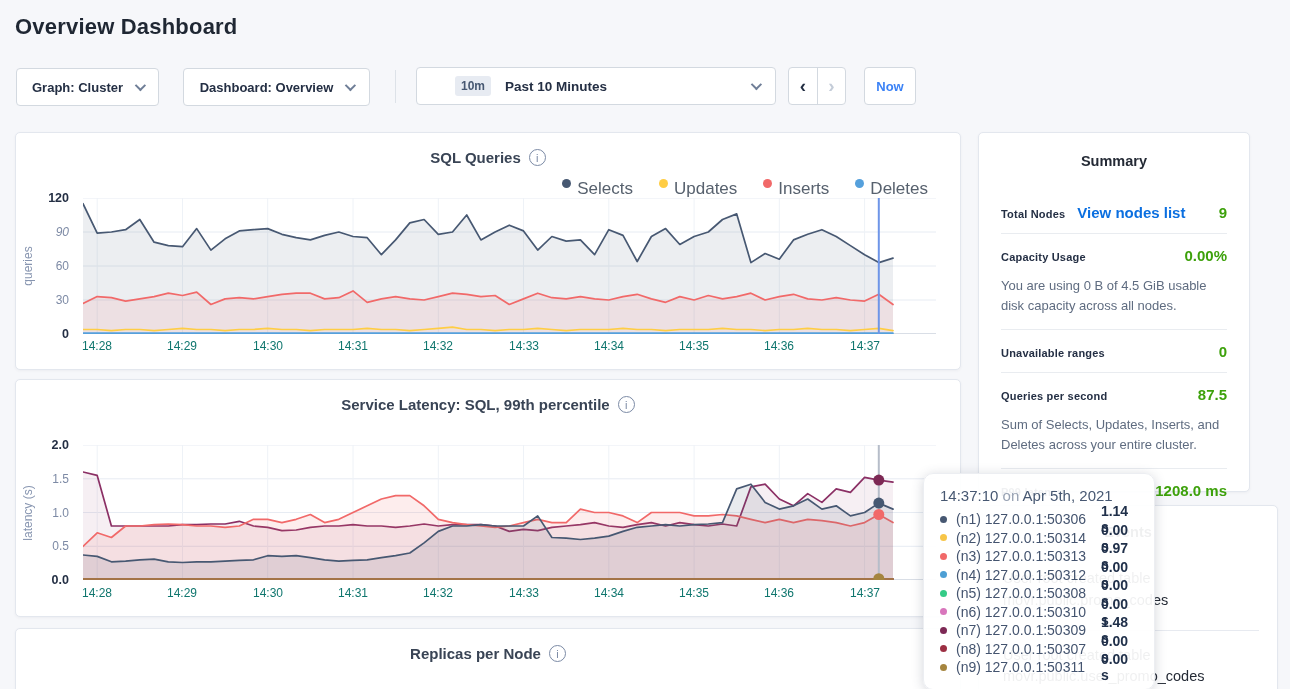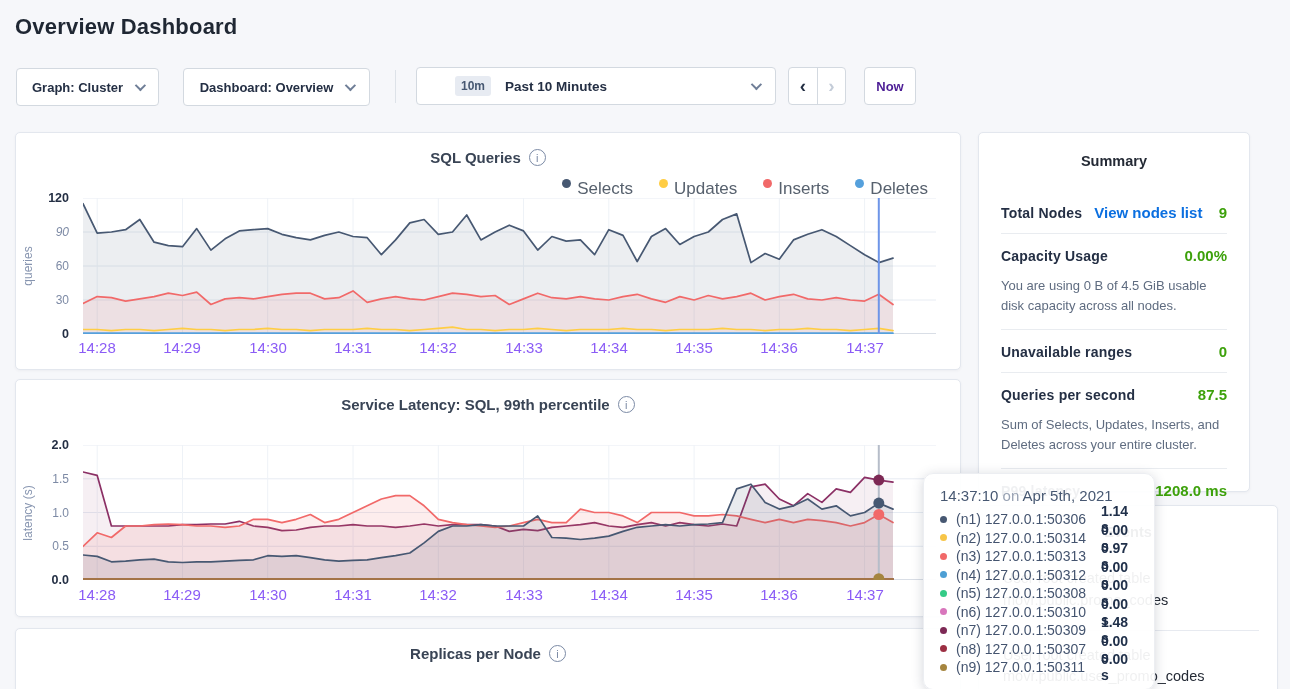--- a/index.html
+++ b/index.html
@@ -20,21 +20,21 @@
   .chev { width:8px; height:8px; border-right:2px solid #6f7e97; border-bottom:2px solid #6f7e97; transform:rotate(45deg) translateY(-2px); margin-left:2px; }
   .vdivider { position:absolute; width:1px; background:#dde2e8; }
   .time-badge { background:#e7ebf2; border-radius:3px; font-size:12px; font-weight:700; color:#475872; padding:3px 6px; margin:0 14px 0 13px; }
   .time-label { font-size:13.5px; font-weight:700; color:#242f44; }
   .time-chev { margin-left:auto; margin-right:16px; }
   .nav-group { position:absolute; height:38px; background:#fff; border:1px solid #d3d9e0; border-radius:4px; display:flex; }
   .nav-cell { width:28px; display:flex; align-items:center; justify-content:center; font-size:19px; font-weight:700; cursor:pointer; }
   .nav-cell + .nav-cell { border-left:1px solid #d3d9e0; }
   .nav-prev { color:#242f44; }
   .nav-next { color:#c4ccd8; cursor:default; }
-  .btn-now { justify-content:center; color:#4c1d95; cursor:default; }
+  .btn-now { justify-content:center; color:#3b82f6; cursor:default; }
   
   .card {
     position:absolute; background:#fff; border:1px solid #e3e7ee; border-radius:5px;
     box-shadow:0 1px 3px rgba(50,60,80,.05);
   }
   .card-title {
     position:absolute; left:0; right:0; top:16px; display:flex; justify-content:center;
     align-items:center; gap:8px; font-size:15px; font-weight:700; color:#394455;
   }
   .info-icon {
@@ -44,28 +44,28 @@
   }
   
   .legend { position:absolute; top:46px; right:32px; display:flex; gap:26px; }
   .legend-item { display:flex; align-items:flex-start; gap:6px; font-size:17px; color:#57616e; cursor:pointer; }
   .legend-dot { width:9px; height:9px; border-radius:50%; display:inline-block; }
   .plot { position:absolute; left:67px; top:65px; }
   .yticks { position:absolute; left:0; top:65px; width:60px; }
   .ytick { position:absolute; right:7px; transform:translateY(-50%); font-size:12px; color:#7d8aa5; }
   .ytick.bold { font-weight:700; color:#242f44; font-size:12.5px; }
   .xlabels { position:absolute; left:67px; }
-  .xlabel { position:absolute; width:44px; text-align:center; font-size:15px; color:#8b5cf6; }
+  .xlabel { position:absolute; width:44px; text-align:center; font-size:12px; color:#0f766e; }
   .ylabel { position:absolute; left:12px; top:133px; transform:translate(-50%,-50%) rotate(-90deg); transform-origin:center; font-size:12px; color:#8795b0; white-space:nowrap; }
   
   .sum-head { position:absolute; left:0; right:0; top:20px; text-align:center; font-size:14.5px; font-weight:700; color:#242a35; }
   .sum-body { position:absolute; left:22px; right:22px; top:58px; }
   .sum-row { display:flex; align-items:baseline; padding:13px 0 12px; }
   .sum-row + .sum-row, .sum-desc + .sum-row { border-top:1px solid #e9ecf0; }
-  .sum-label { font-size:14px; font-weight:700; color:#242f44; letter-spacing:.2px; }
+  .sum-label { font-size:11px; font-weight:700; color:#242f44; letter-spacing:.2px; }
   .sum-link { font-size:15px; font-weight:700; color:#0b6fe0; margin-left:12px; cursor:pointer; }
   .sum-value { margin-left:auto; font-size:15px; font-weight:700; color:#3da10b; }
   .sum-desc { font-size:13px; color:#5f6c80; line-height:1.5; padding:0 0 14px; }
   
   .ev-head { position:absolute; left:0; right:0; top:18px; text-align:center; font-size:14.5px; font-weight:700; color:#242a35; }
   .ev-list { position:absolute; left:24px; right:18px; top:48px; }
   .ev-item { font-size:14.5px; color:#242a35; line-height:1.5; padding:14px 0 18px; }
   .ev-item + .ev-item { border-top:1px solid #e7eaf0; }
   
   .tooltip {

